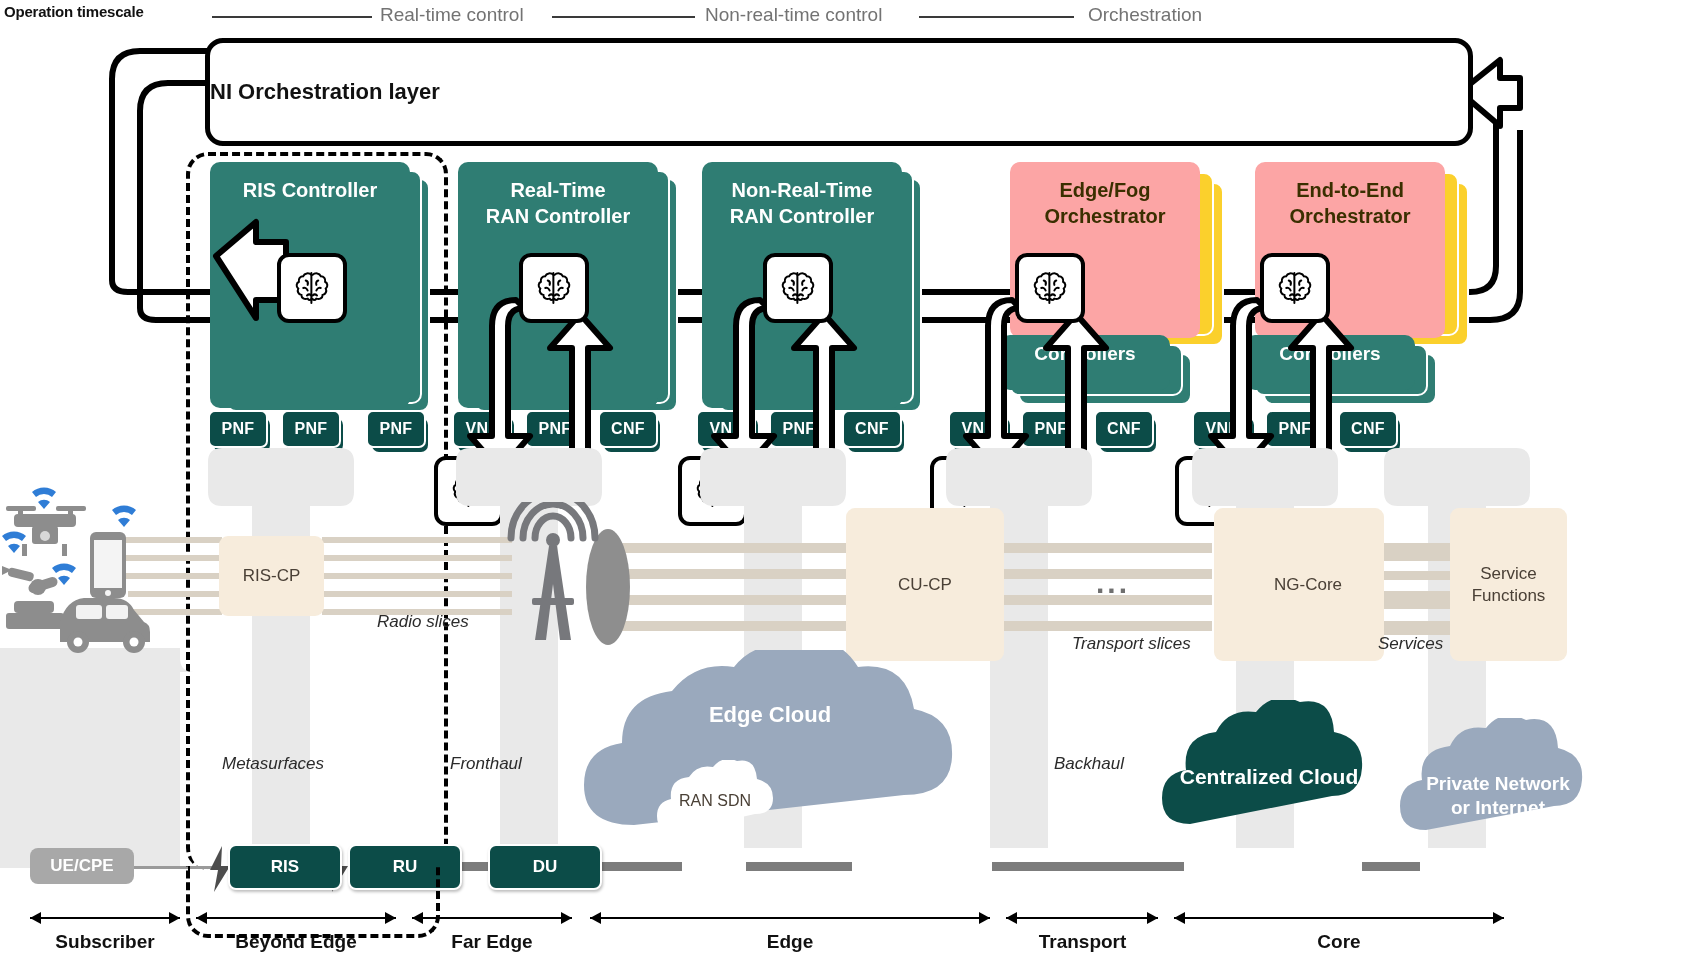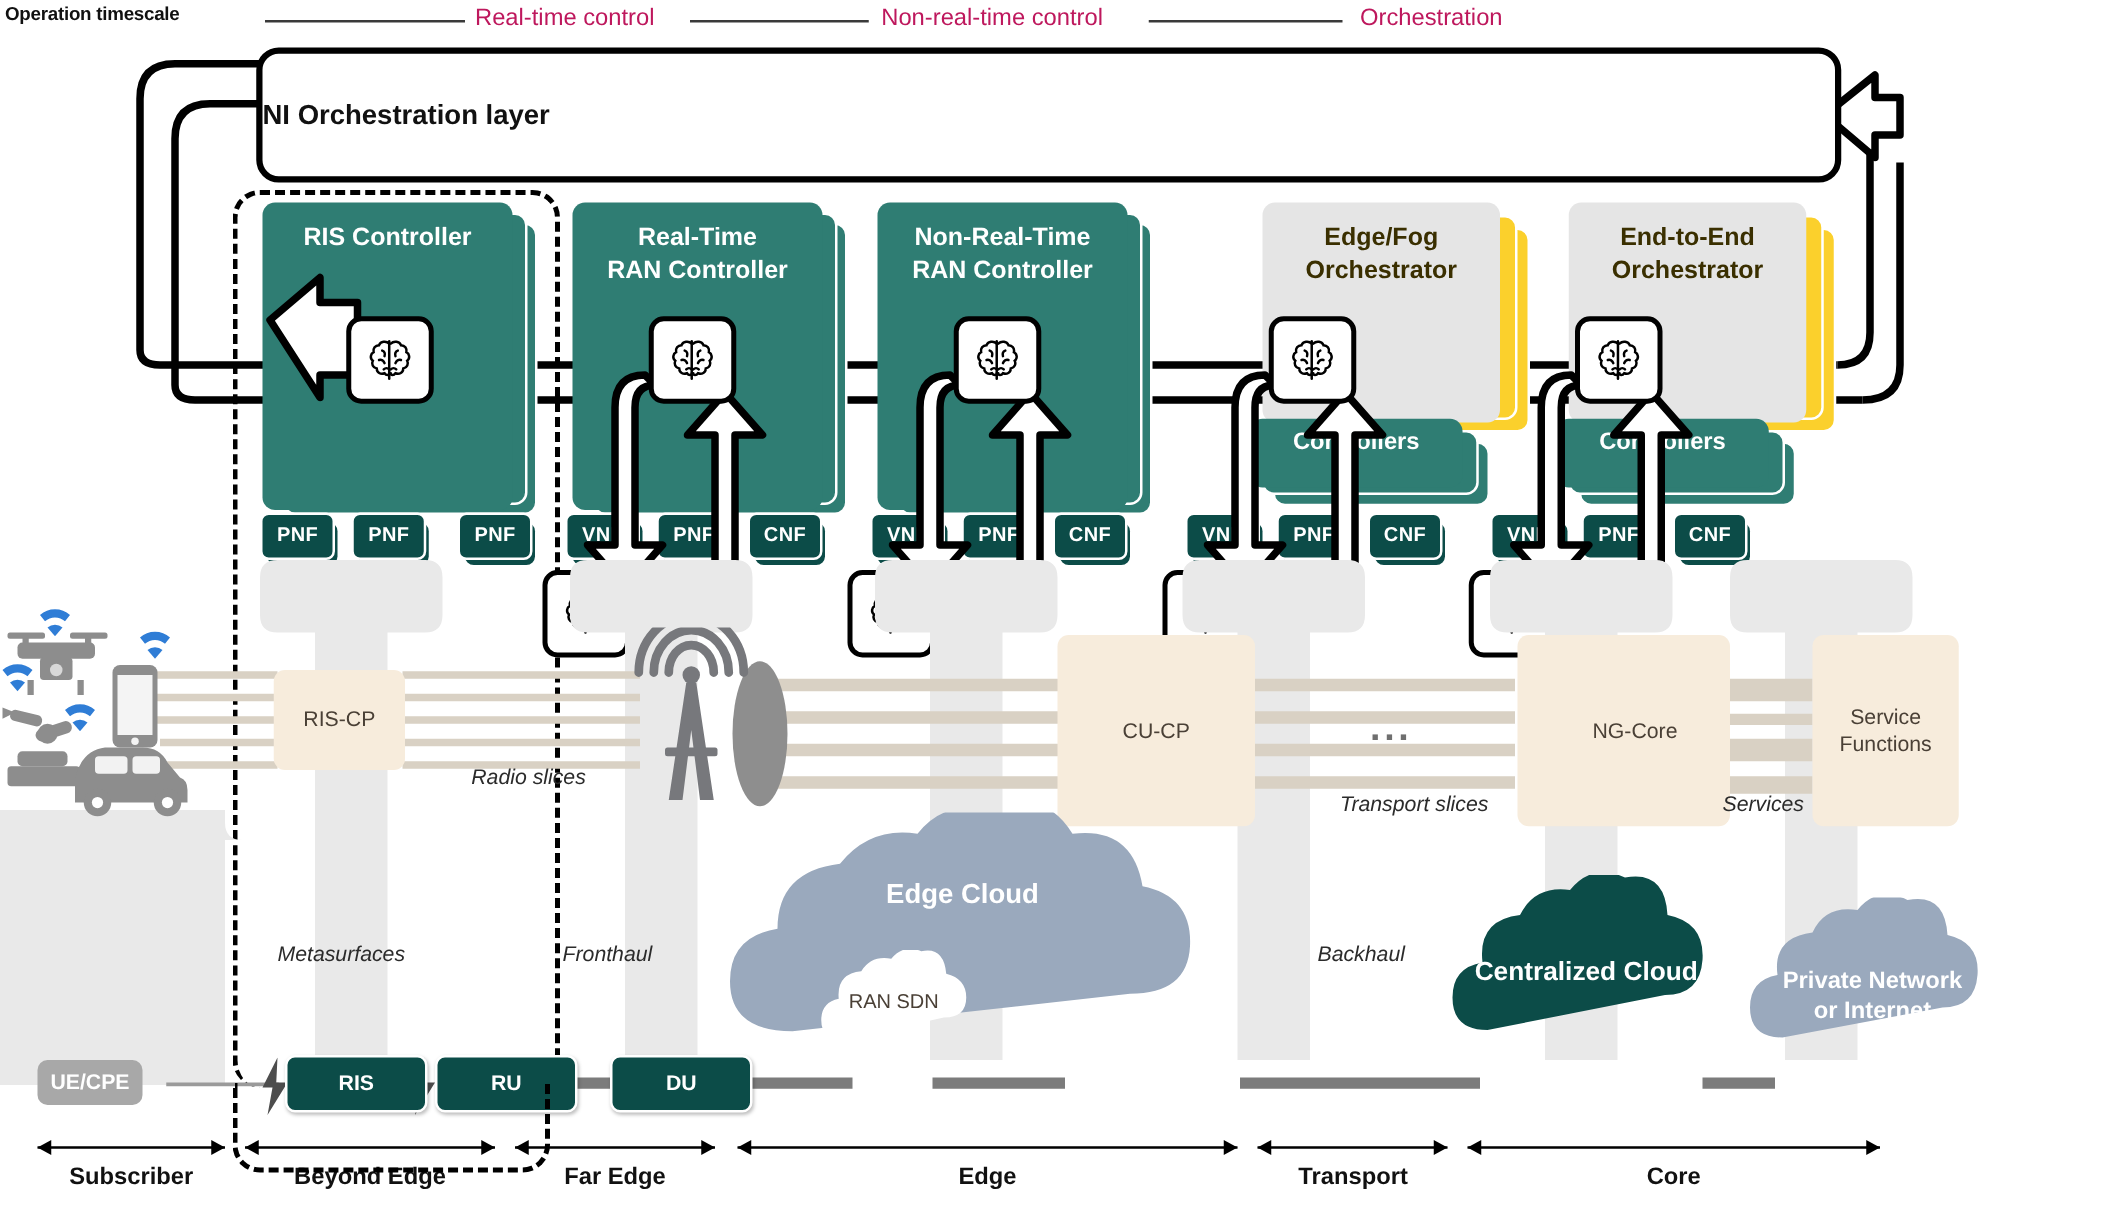--- a/index.html
+++ b/index.html
@@ -3,37 +3,37 @@
 <meta charset="utf-8">
 <style>
   html,body{margin:0;padding:0;background:#fff;}
   body{width:1691px;height:979px;font-family:"Liberation Sans",sans-serif;color:#111;overflow:hidden;}
   #stage{position:relative;width:1691px;height:979px;background:#ffffff;}
 
   .abs{position:absolute;box-sizing:border-box;}
 
   
   .ts-label{font-weight:bold;font-size:15px;letter-spacing:-.2px;}
-  .ts-item{font-size:19px;color:#be185d;}
+  .ts-item{font-size:19px;color:#737373;}
   .ts-rule{position:absolute;height:2px;background:#3a3a3a;top:16px;}
 
   
   .ni-box{border:5px solid #000;border-radius:18px;background:#fff;
           display:flex;align-items:center;justify-content:flex-start;
           font-weight:bold;font-size:22px;}
 
   
   .stack{position:absolute;}
   .stack .card{position:absolute;border-radius:10px;box-shadow:none;}
   .stack .card.s3{background:#2f7d73;border:2px solid #fff;}
   .stack .card.s2{background:#2f7d73;border:2px solid #fff;}
   .stack.yellow .card.s3,.stack.yellow .card.s2,.stack.yellow .card.s1{background:#fbd02c;border:2px solid #fff;}
   .stack .front{position:absolute;left:0;top:0;border-radius:10px;background:#2f7d73;
       display:flex;align-items:flex-start;justify-content:center;padding-top:16px;}
-  .stack.yellow .front{background:#e5e5e5;}
+  .stack.yellow .front{background:#fca5a5;}
   .ctl-title{color:#fff;font-weight:bold;font-size:20px;line-height:1.28;text-align:center;}
   .stack.yellow .ctl-title{color:#3a2f00;}
 
   
   .sctl .front{padding-top:7px;}
   .sctl .ctl-title{font-size:19px;color:#fff;}
 
   
   .nf{position:absolute;}
   .nf .b2{position:absolute;left:6px;top:8px;width:100%;height:100%;background:#0c4c48;border-radius:7px;}
@@ -540,21 +540,21 @@
   <div class="link" style="left:992px;top:862px;width:192px;"></div>
   <div class="link" style="left:1362px;top:862px;width:58px;"></div>
 
   <svg class="abs" style="left:208px;top:846px;width:24px;height:46px;" viewBox="0 0 24 46">
     <path d="M14 0 L2 24 h8 L6 46 L22 20 h-9z" fill="#4d4d4d"></path>
   </svg>
   <svg class="abs" style="left:326px;top:846px;width:24px;height:46px;" viewBox="0 0 24 46">
     <path d="M14 0 L2 24 h8 L6 46 L22 20 h-9z" fill="#4d4d4d"></path>
   </svg>
 
-  <div class="pill grey" style="left:30px;top:848px;width:84px;height:36px;">
+  <div class="pill grey" style="left:30px;top:848px;width:104px;height:36px;">
     <span>UE/CPE</span>
   </div>
   <div class="pill" style="left:228px;top:844px;width:110px;height:42px;">
     <span>RIS</span>
   </div>
   <div class="pill" style="left:348px;top:844px;width:110px;height:42px;">
     <span>RU</span>
   </div>
   <div class="pill" style="left:488px;top:844px;width:110px;height:42px;">
     <span>DU</span>

